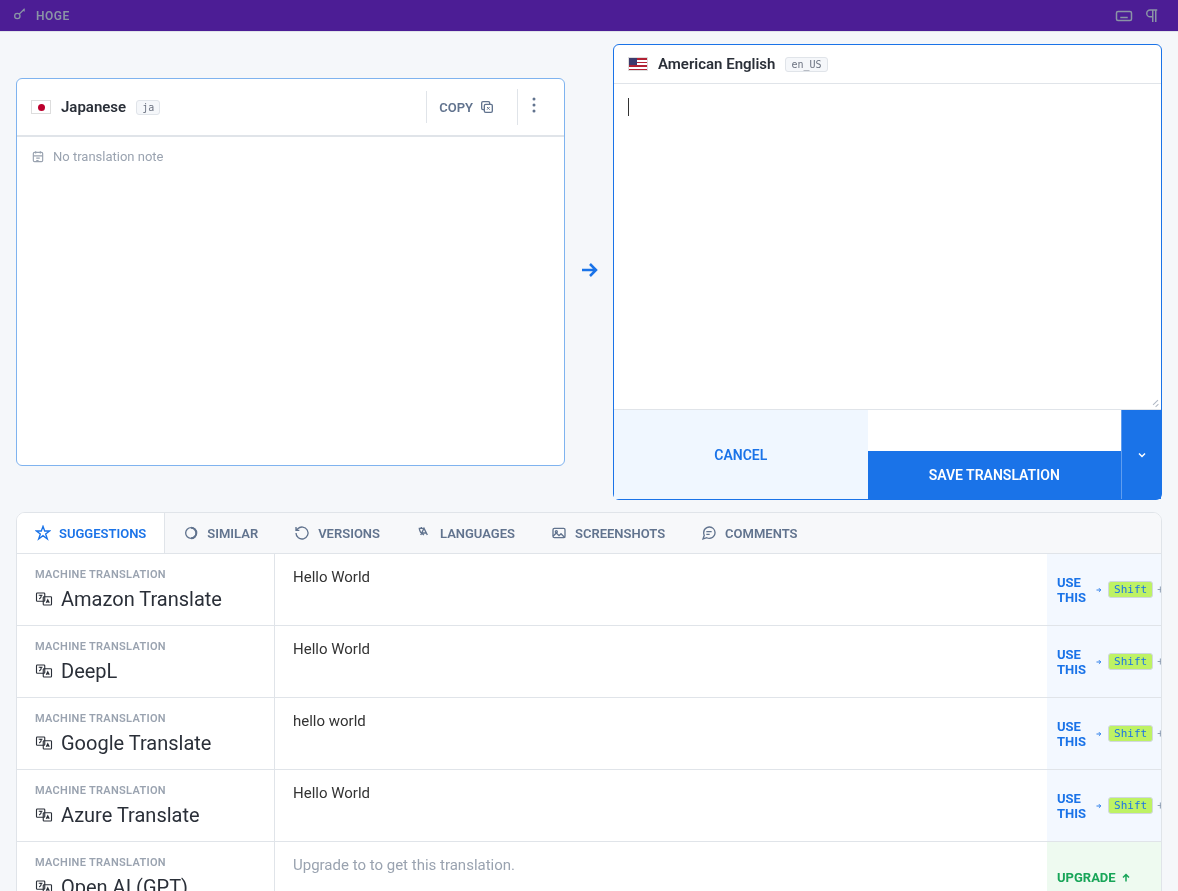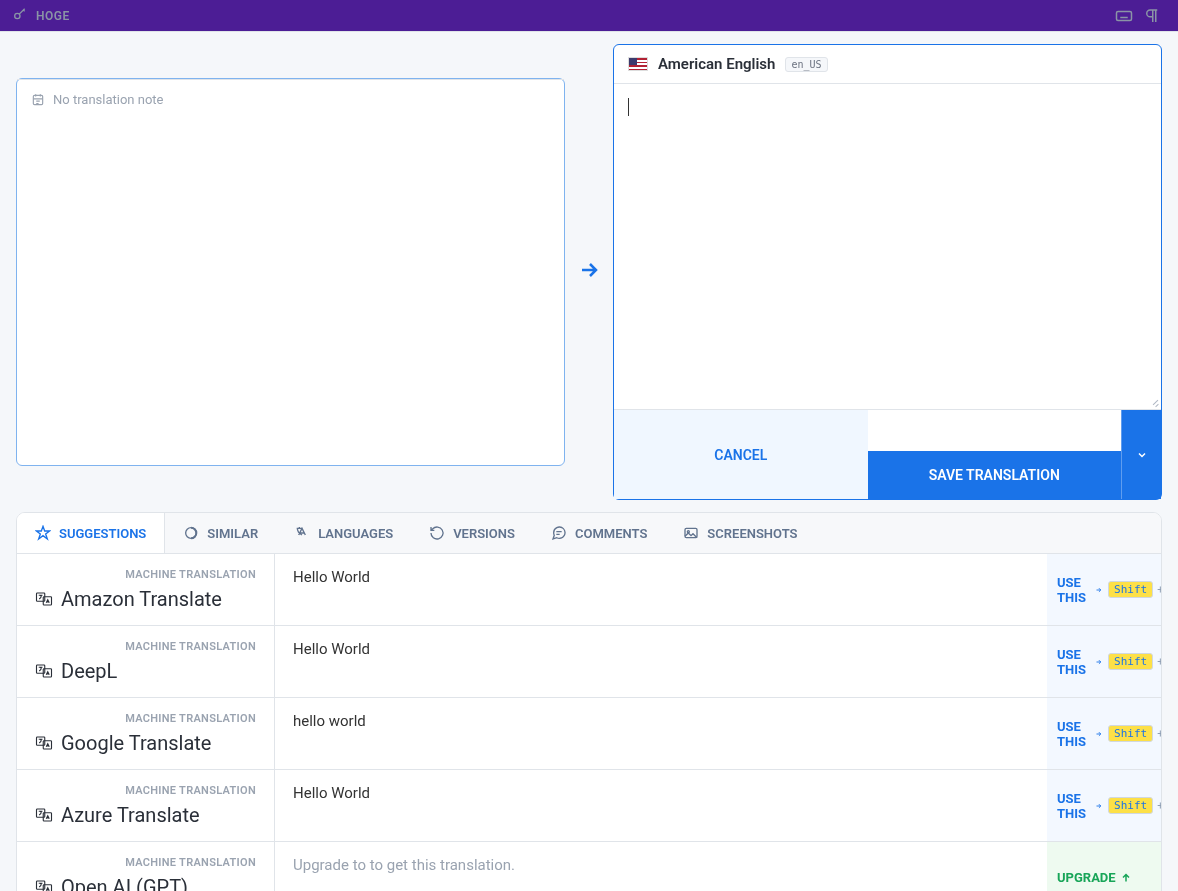--- a/index.html
+++ b/index.html
@@ -48,33 +48,33 @@
     .arrow-between { color: #1a73e8; }
     
     .tabs-container { margin: 0 16px 16px; background: #fff; border: 1px solid #e0e4e9; border-radius: 9px; overflow: hidden; }
     .tabs-bar { display: flex; background: #f7f8fa; border-bottom: 1px solid #e0e4e9; }
     .tab { display: flex; align-items: center; gap: 8px; padding: 12px 18px; font-size: 13px; font-weight: 600; color: #61738e; cursor: pointer; }
     .tab.active { background: #fff; color: #1a73e8; border-right: 1px solid #e0e4e9; }
     
     .suggestion-row { display: flex; border-bottom: 1px solid #e0e4e9; background: #fff; }
     .suggestion-row:last-child { border-bottom: none; }
     .suggestion-left { width: 258px; border-right: 1px solid #e0e4e9; padding: 14px 18px; }
-    .mt-label { font-size: 11px; font-weight: 600; color: #9aa3b0; letter-spacing: 0.3px; margin-bottom: 6px; text-align: right; }
+    .mt-label { font-size: 11px; font-weight: 600; color: #9aa3b0; letter-spacing: 0.3px; margin-bottom: 6px; }
     .mt-provider { display: flex; align-items: center; gap: 8px; font-size: 20px; color: #2a2f38; }
     .mt-icon { width: 18px; height: 18px; display: inline-flex; align-items: center; justify-content: center; }
     
     .suggestion-text { flex: 1; padding: 14px 18px; font-size: 15px; color: #333; }
     .suggestion-text.muted { color: #9aa3b0; }
     
     .suggestion-right { width: 114px; padding: 10px; display: flex; flex-direction: row; align-items: center; gap: 6px; background: #f3f8ff; }
     .suggestion-right.upgrade { background: #eefaf0; }
     .use-this { color: #1a73e8; font-size: 13px; font-weight: 700; display: flex; align-items: center; gap: 4px; cursor: pointer; }
     .upgrade-link { color: #18a558; font-size: 13px; font-weight: 700; display: flex; align-items: center; gap: 4px; cursor: pointer; }
     .shortcut { display: flex; align-items: center; gap: 4px; }
-    .key { font-family: monospace; font-size: 11px; background: #fde047; border: 1px solid #d0d8e0; border-radius: 3px; padding: 1px 5px; color: #1a73e8; }
+    .key { font-family: monospace; font-size: 11px; background: #bef264; border: 1px solid #d0d8e0; border-radius: 3px; padding: 1px 5px; color: #1a73e8; }
     .plus { font-size: 11px; color: #90a0b5; }
   </style>
 </head>
 <body>
 
 <div class="top-bar">
   <span class="key-icon">
     <svg width="16" height="16" viewBox="0 0 24 24" fill="none" stroke="currentColor" stroke-width="2">
         <circle cx="8" cy="15" r="4"></circle>
         <path d="M10.85 12.15L19 4m-2 2l2 2"></path>
@@ -91,20 +91,41 @@
   <div class="top-icon-btn">
     <svg width="18" height="18" viewBox="0 0 24 24" fill="none" stroke="currentColor" stroke-width="2">
         <path d="M13 4v16M17 4v16M19 4H9.5a4.5 4.5 0 0 0 0 9H13"></path>
       </svg>
   </div>
 </div>
 
 <div class="main-area">
 
   <div class="panel source-panel">
+    <div class="panel-header">
+      <span class="flag-jp"></span>
+      <span class="lang-label">Japanese</span>
+      <span class="lang-code">ja</span>
+      <div class="header-spacer"></div>
+      <div class="copy-btn">
+        <span>COPY</span>
+        <svg width="16" height="16" viewBox="0 0 24 24" fill="none" stroke="currentColor" stroke-width="2">
+            <rect x="8" y="8" width="12" height="12" rx="2"></rect>
+            <path d="M16 8V6a2 2 0 0 0-2-2H6a2 2 0 0 0-2 2v8a2 2 0 0 0 2 2h2"></path>
+            <path d="M12 12l4 4m0-4l-4 4" stroke-width="1.5"></path>
+          </svg>
+      </div>
+      <div class="more-btn">
+        <svg width="4" height="16" viewBox="0 0 4 16">
+            <circle cx="2" cy="2" r="1.5" fill="currentColor"></circle>
+            <circle cx="2" cy="8" r="1.5" fill="currentColor"></circle>
+            <circle cx="2" cy="14" r="1.5" fill="currentColor"></circle>
+          </svg>
+      </div>
+    </div>
     <div class="panel-footer-note">
       <svg width="14" height="14" viewBox="0 0 24 24" fill="none" stroke="currentColor" stroke-width="2">
           <rect x="4" y="4" width="16" height="16" rx="2"></rect>
           <path d="M8 2v4M16 2v4M4 10h16M9 14h6M9 18h4"></path>
         </svg>
       <span>No translation note</span>
     </div>
   </div>
 
   <div class="arrow-between">
@@ -146,44 +167,44 @@
     </div>
     <div class="tab">
       <svg width="16" height="16" viewBox="0 0 24 24" fill="none" stroke="currentColor" stroke-width="2">
           <circle cx="12" cy="12" r="8"></circle>
           <path d="M12 4a8 8 0 0 1 0 16" stroke-width="3"></path>
         </svg>
       <span>SIMILAR</span>
     </div>
     <div class="tab">
       <svg width="16" height="16" viewBox="0 0 24 24" fill="none" stroke="currentColor" stroke-width="2">
+          <path d="M3 12a9 9 0 1 0 2.6-6.3L3 8m0-5v5h5"></path>
+        </svg>
+      <span>VERSIONS</span>
+    </div>
+    <div class="tab">
+      <svg width="16" height="16" viewBox="0 0 24 24" fill="none" stroke="currentColor" stroke-width="2">
           <path d="M4 5h8M8 3v2m-1 10l5-10 5 10m-8-3h6M5 5c0 4 3 8 7 10"></path>
         </svg>
       <span>LANGUAGES</span>
-    </div>
-    <div class="tab">
-      <svg width="16" height="16" viewBox="0 0 24 24" fill="none" stroke="currentColor" stroke-width="2">
-          <path d="M3 12a9 9 0 1 0 2.6-6.3L3 8m0-5v5h5"></path>
-        </svg>
-      <span>VERSIONS</span>
-    </div>
-    <div class="tab">
-      <svg width="16" height="16" viewBox="0 0 24 24" fill="none" stroke="currentColor" stroke-width="2">
-          <path d="M21 11.5a8.38 8.38 0 0 1-.9 3.8 8.5 8.5 0 0 1-7.6 4.7 8.38 8.38 0 0 1-3.8-.9L3 21l1.9-5.7a8.38 8.38 0 0 1-.9-3.8 8.5 8.5 0 0 1 4.7-7.6 8.38 8.38 0 0 1 3.8-.9h.5a8.48 8.48 0 0 1 8 8v.5z"></path>
-          <path d="M8 10h8M8 14h5"></path>
-        </svg>
-      <span>COMMENTS</span>
     </div>
     <div class="tab">
       <svg width="16" height="16" viewBox="0 0 24 24" fill="none" stroke="currentColor" stroke-width="2">
           <rect x="3" y="5" width="18" height="14" rx="2"></rect>
           <circle cx="8" cy="10" r="1.5"></circle>
           <path d="M3 17l5-5 4 4 3-3 6 6"></path>
         </svg>
       <span>SCREENSHOTS</span>
+    </div>
+    <div class="tab">
+      <svg width="16" height="16" viewBox="0 0 24 24" fill="none" stroke="currentColor" stroke-width="2">
+          <path d="M21 11.5a8.38 8.38 0 0 1-.9 3.8 8.5 8.5 0 0 1-7.6 4.7 8.38 8.38 0 0 1-3.8-.9L3 21l1.9-5.7a8.38 8.38 0 0 1-.9-3.8 8.5 8.5 0 0 1 4.7-7.6 8.38 8.38 0 0 1 3.8-.9h.5a8.48 8.48 0 0 1 8 8v.5z"></path>
+          <path d="M8 10h8M8 14h5"></path>
+        </svg>
+      <span>COMMENTS</span>
     </div>
   </div>
 
   <div class="suggestion-row">
     <div class="suggestion-left">
       <div class="mt-label">MACHINE TRANSLATION</div>
       <div class="mt-provider">
         <span class="mt-icon">
             <svg width="18" height="18" viewBox="0 0 24 24" fill="none" stroke="currentColor" stroke-width="1.5">
               <rect x="2" y="4" width="11" height="11" rx="1"></rect>

